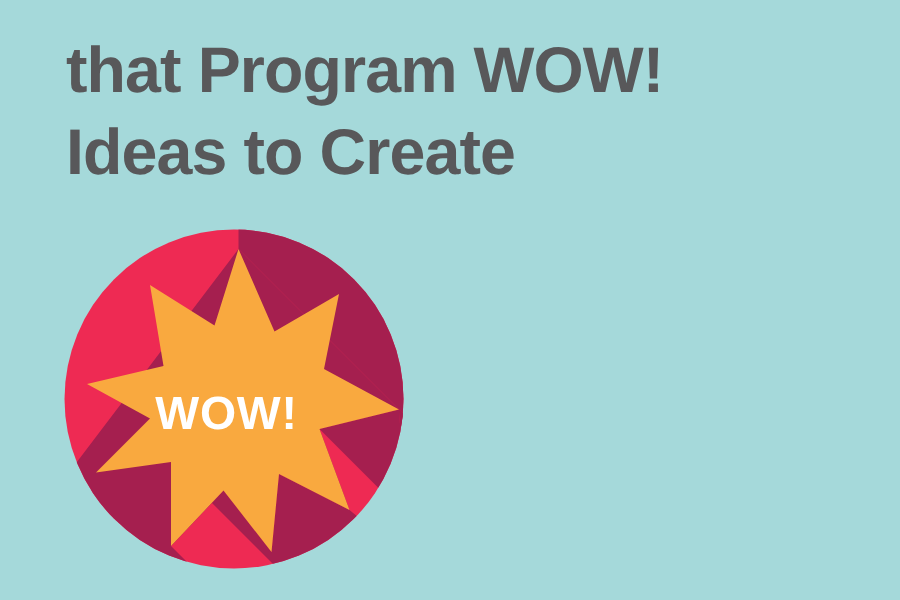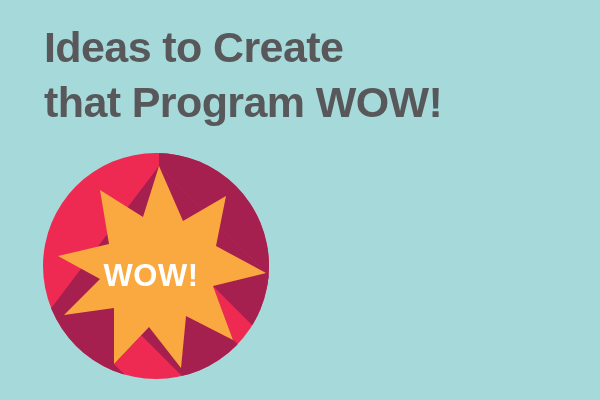--- a/index.html
+++ b/index.html
@@ -69,22 +69,22 @@
     letter-spacing: 0.5px;
     color: #ffffff;
   }
 </style>
 </head>
 <body>
 
 <div class="slide" style="background: rgb(165, 217, 218);">
 
   <h1 class="headline" style="color: rgb(88, 88, 90);">
+    <span class="line">that Program WOW!</span>
     <span class="line">Ideas to Create</span>
-    <span class="line">that Program WOW!</span>
   </h1>
 
   <div class="badge-wrap">
     <svg class="badge-svg" viewBox="0 0 232 232" xmlns="http://www.w3.org/2000/svg">
       <defs>
         <clipPath id="circleClip">
           <circle cx="114" cy="114" r="113"></circle>
         </clipPath>
         <polygon id="starShape" points="
           117,14

